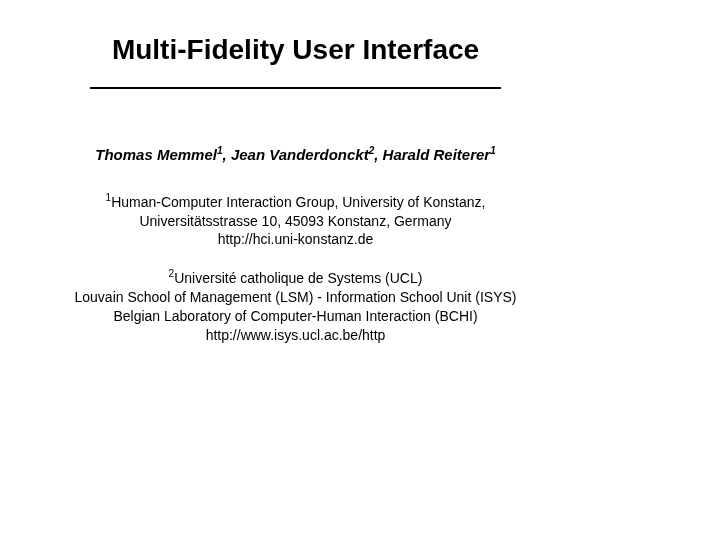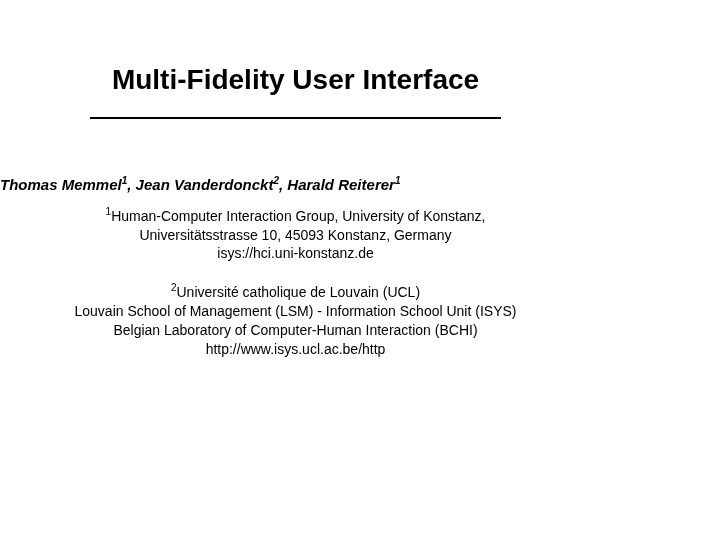--- a/index.html
+++ b/index.html
@@ -9,46 +9,46 @@
     height: 540px;
     background: #ffffff;
     font-family: Arial, Helvetica, sans-serif;
     color: #000000;
   }
   .slide {
     width: 591px;
     height: 540px;
     position: relative;
     box-sizing: border-box;
-    padding-top: 62px;
+    padding-top: 32px;
   }
   .title {
     font-size: 28px;
     font-weight: bold;
     text-align: center;
     line-height: 1.25;
     margin: 0 60px;
   }
   .rule {
     border: none;
     border-top: 2px solid #000;
     margin: 20px 90px 0 90px;
   }
   .authors {
     margin-top: 56px;
-    text-align: left;
+    text-align: center;
     font-style: italic;
     font-weight: bold;
     font-size: 15px;
   }
   .authors sup {
     font-size: 10px;
   }
   .affil-block {
-    margin-top: 12px;
+    margin-top: 28px;
     text-align: center;
     font-size: 14px;
     line-height: 1.35;
   }
   .affil-block sup {
     font-size: 10px;
     vertical-align: super;
   }
   .affil-block.second {
     margin-top: 18px;
@@ -65,23 +65,23 @@
 
   <hr class="rule">
 
   <div class="authors">
     <span>Thomas Memmel</span><sup>1</sup><span>, </span><span>Jean Vanderdonckt</span><sup>2</sup><span>, </span><span>Harald Reiterer</span><sup>1</sup>
   </div>
 
   <div class="affil-block">
     <sup>1</sup><span>Human-Computer Interaction Group, University of Konstanz,</span><br>
     <span>Universitätsstrasse 10, 45093 Konstanz, Germany</span><br>
-    <span>isys://hci.uni-konstanz.de</span>
+    <span>http://hci.uni-konstanz.de</span>
   </div>
 
   <div class="affil-block second">
-    <sup>2</sup><span>Université catholique de Louvain (UCL)</span><br>
+    <sup>2</sup><span>Université catholique de Systems (UCL)</span><br>
     <span>Louvain School of Management (LSM) - Information School Unit (ISYS)</span><br>
     <span>Belgian Laboratory of Computer-Human Interaction (BCHI)</span><br>
     <span>http://www.isys.ucl.ac.be/http</span>
   </div>
 
 </div>
 
 </body></html>

